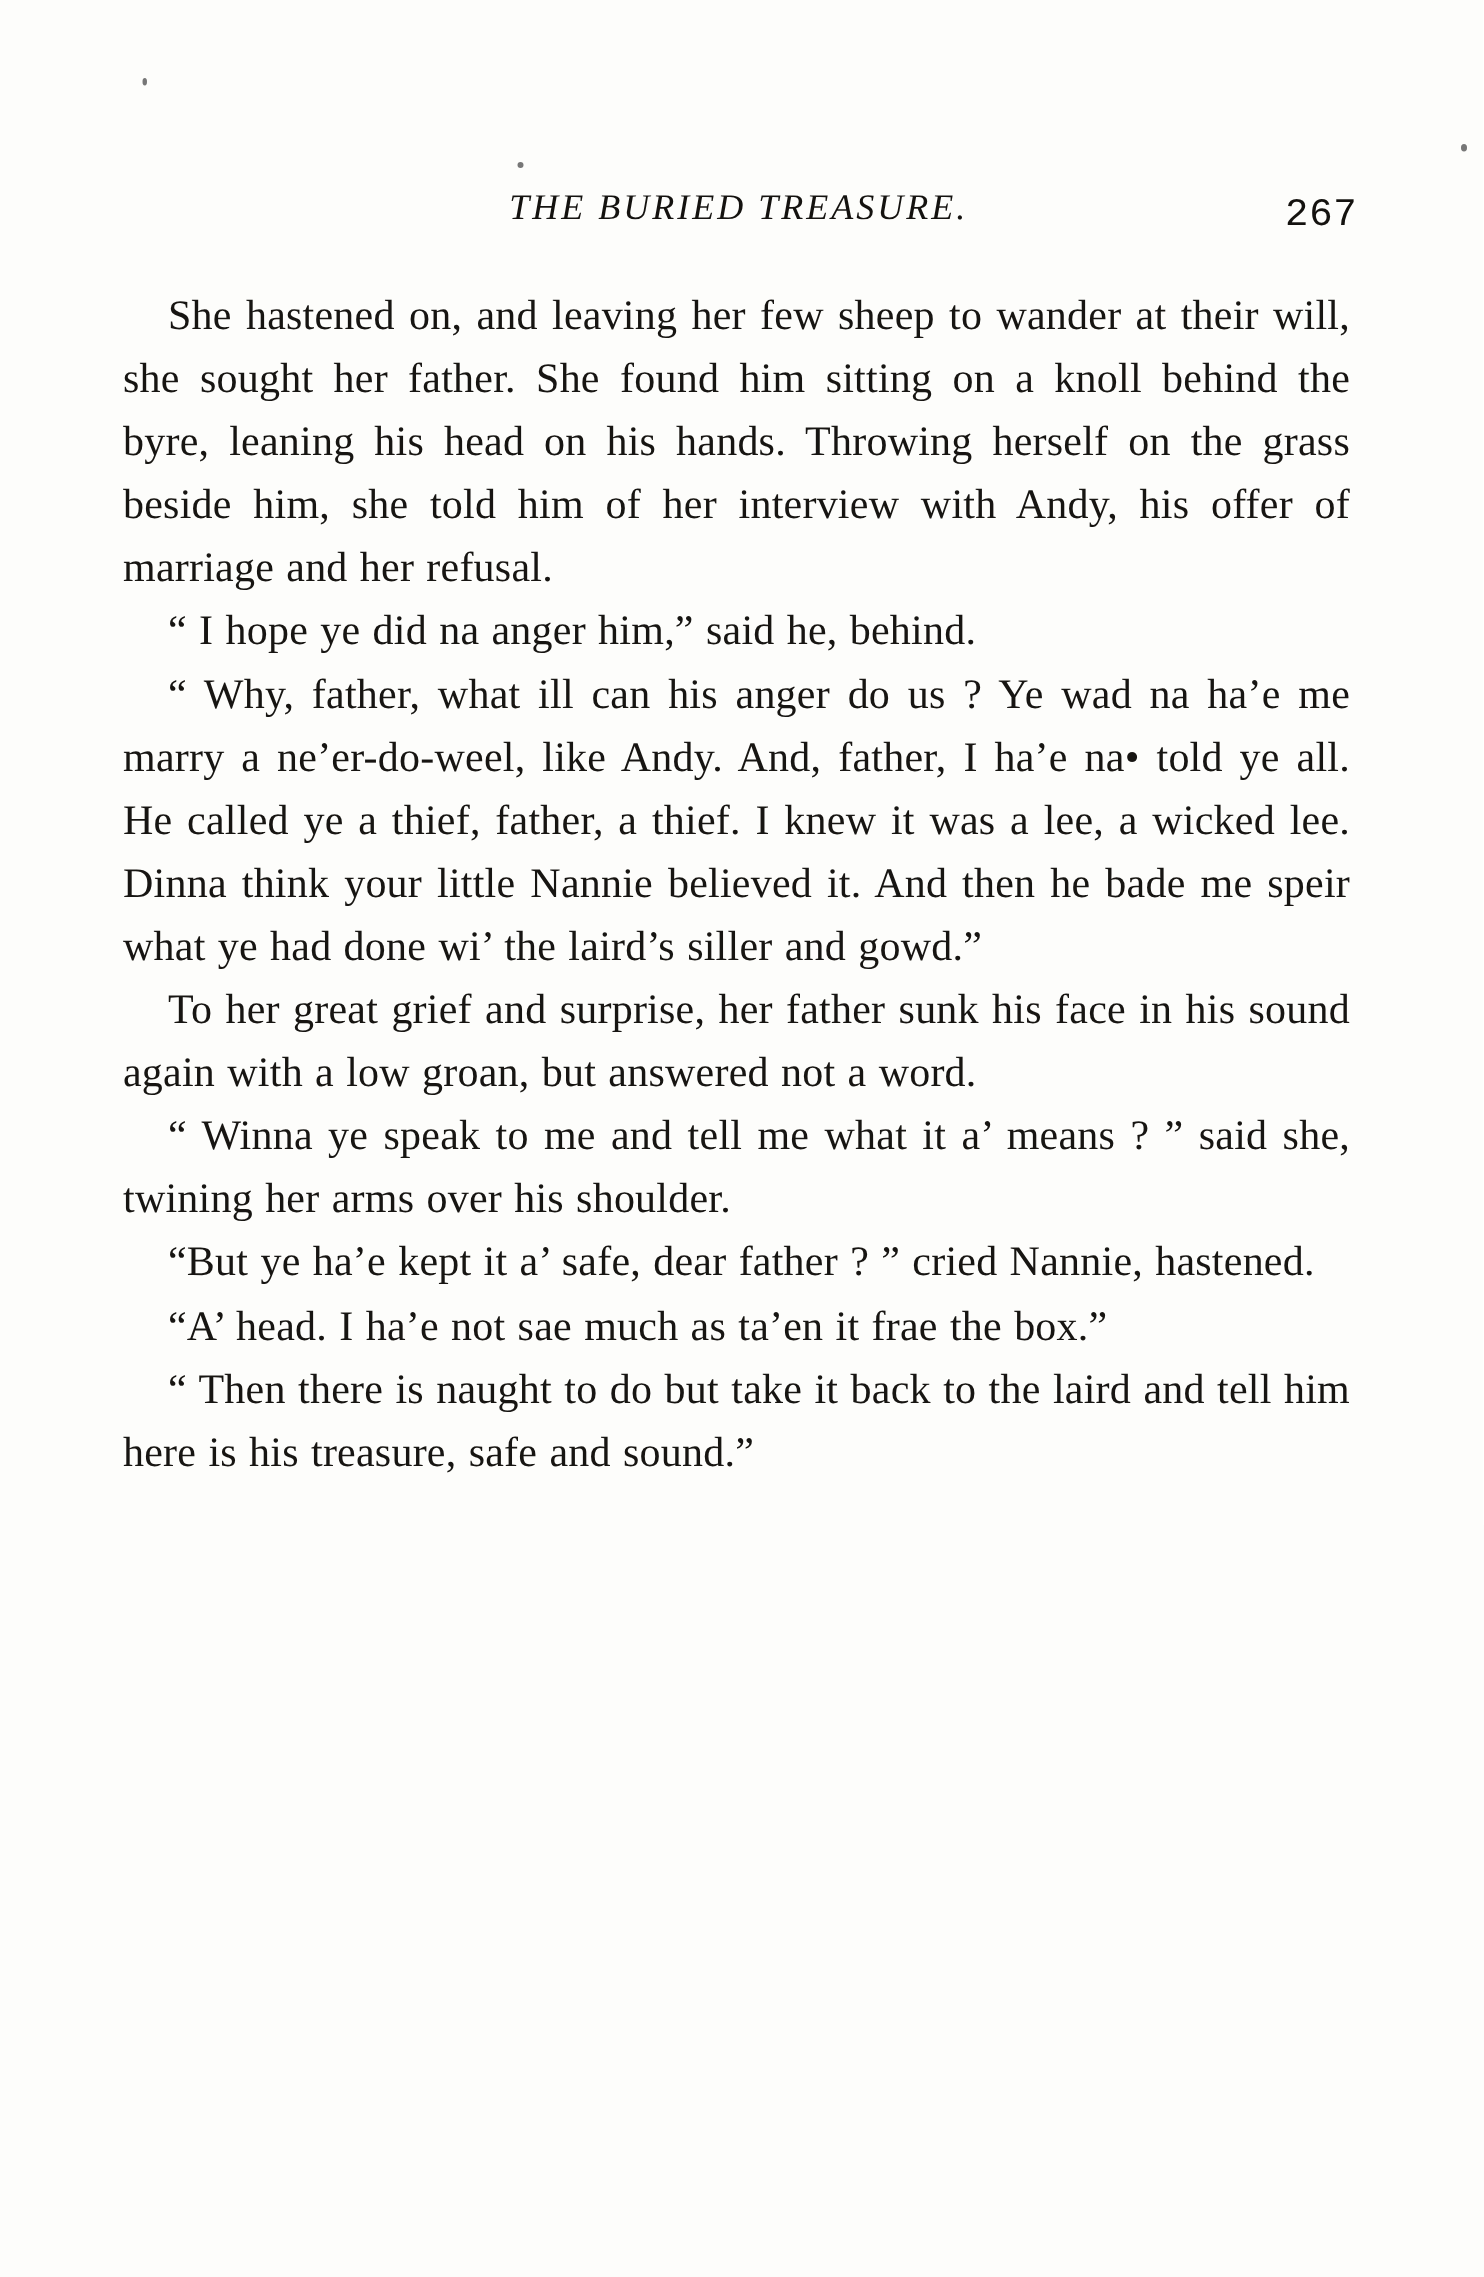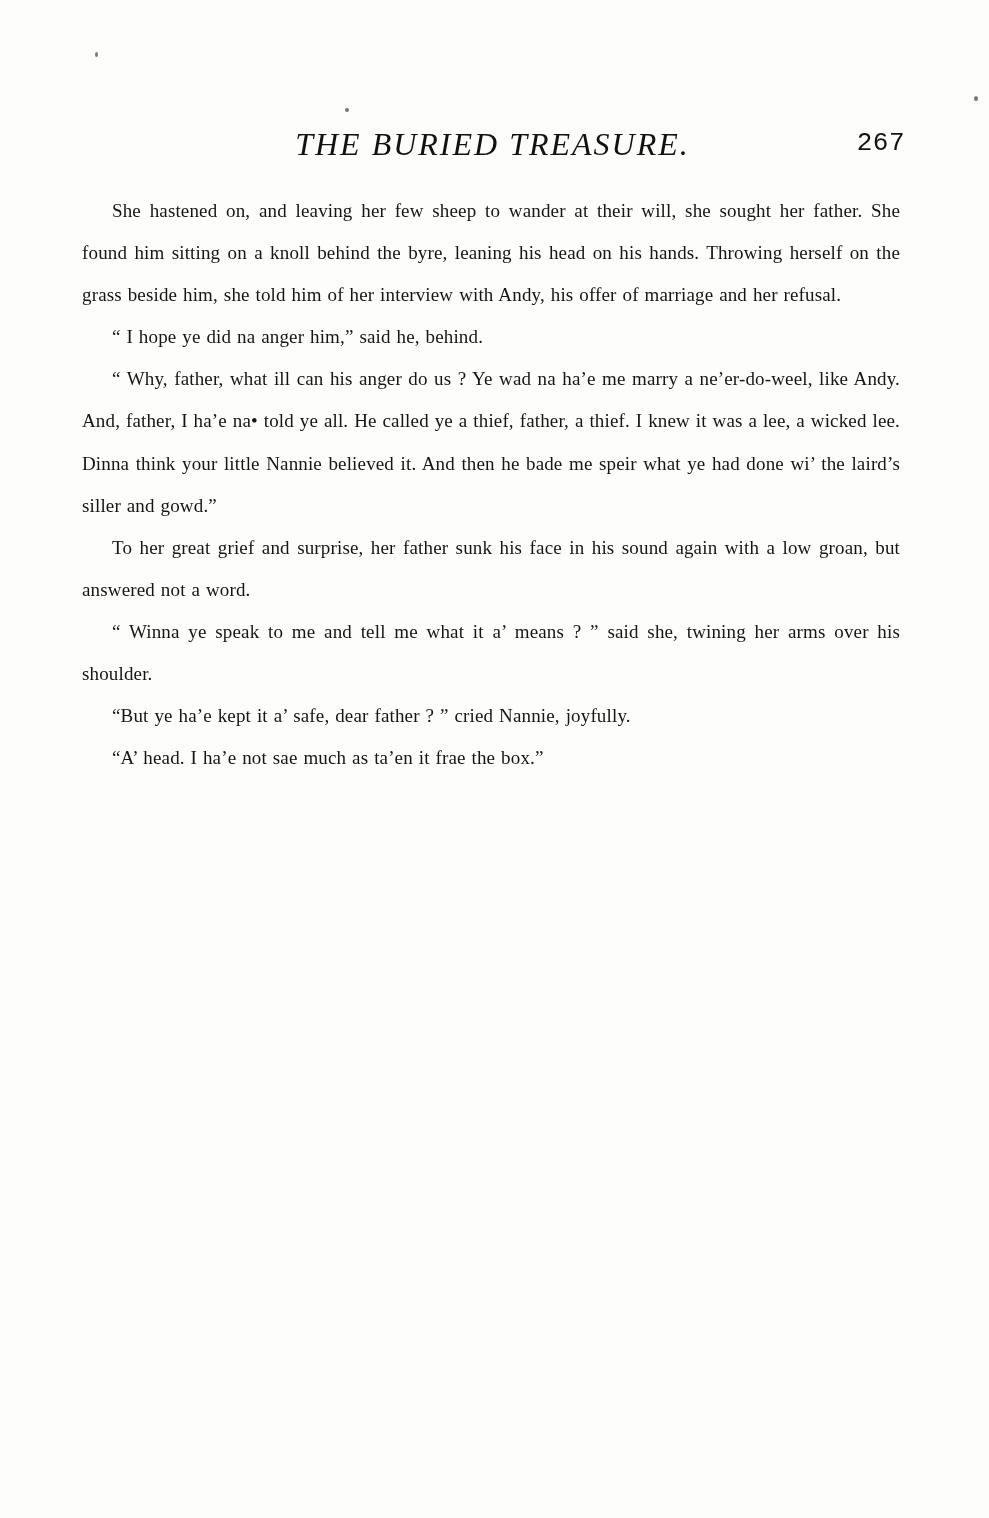--- a/index.html
+++ b/index.html
@@ -32,21 +32,21 @@
     right: 0;
     top: 126px;
     height: 40px;
   }
   .head-title {
     position: absolute;
     left: 0;
     right: 4px;
     text-align: center;
     font-style: italic;
-    font-size: 32px;
+    font-size: 24px;
     letter-spacing: 2.0px;
     font-family: "Liberation Serif", serif;
     color: #14120f;
     white-space: nowrap;
   }
   .folio {
     position: absolute;
     right: 84px;
     top: 2px;
     font-size: 26px;
@@ -57,21 +57,21 @@
 
   .body-text {
     position: absolute;
     left: 82px;
     top: 190px;
     width: 818px;
   }
   p {
     margin: 0 0 0 0;
     text-indent: 30px;
-    font-size: 19px;
+    font-size: 28px;
     line-height: 42.1px;
     text-align: justify;
     text-justify: inter-word;
     word-spacing: 1.0px;
     letter-spacing: 0.15px;
     color: #171512;
   }
 </style>
 </head>
 <body>
@@ -86,17 +86,18 @@
     <div class="head-title">THE BURIED TREASURE.</div>
     <div class="folio">267</div>
   </header>
 
   <section class="body-text">
     <p>She hastened on, and leaving her few sheep to wander at their will, she sought her father. She found him sitting on a knoll behind the byre, leaning his head on his hands. Throwing herself on the grass beside him, she told him of her interview with Andy, his offer of marriage and her refusal.</p>
     <p>“ I hope ye did na anger him,” said he, behind.</p>
     <p>“ Why, father, what ill can his anger do us ? Ye wad na ha’e me marry a ne’er-do-weel, like Andy. And, father, I ha’e na• told ye all. He called ye a thief, father, a thief. I knew it was a lee, a wicked lee. Dinna think your little Nannie believed it. And then he bade me speir what ye had done wi’ the laird’s siller and gowd.”</p>
     <p>To her great grief and surprise, her father sunk his face in his sound again with a low groan, but answered not a word.</p>
     <p>“ Winna ye speak to me and tell me what it a’ means ? ” said she, twining her arms over his shoulder.</p>
-    <p>“But ye ha’e kept it a’ safe, dear father ? ” cried Nannie, joyfully.</p>
+    <p>“But ye ha’e kept it a’ safe, dear father ? ” cried Nannie, hastened.</p>
     <p>“A’ head. I ha’e not sae much as ta’en it frae the box.”</p>
+    <p>“ Then there is naught to do but take it back to the laird and tell him here is his treasure, safe and sound.”</p>
   </section>
 
 </div>
 
 </body></html>

